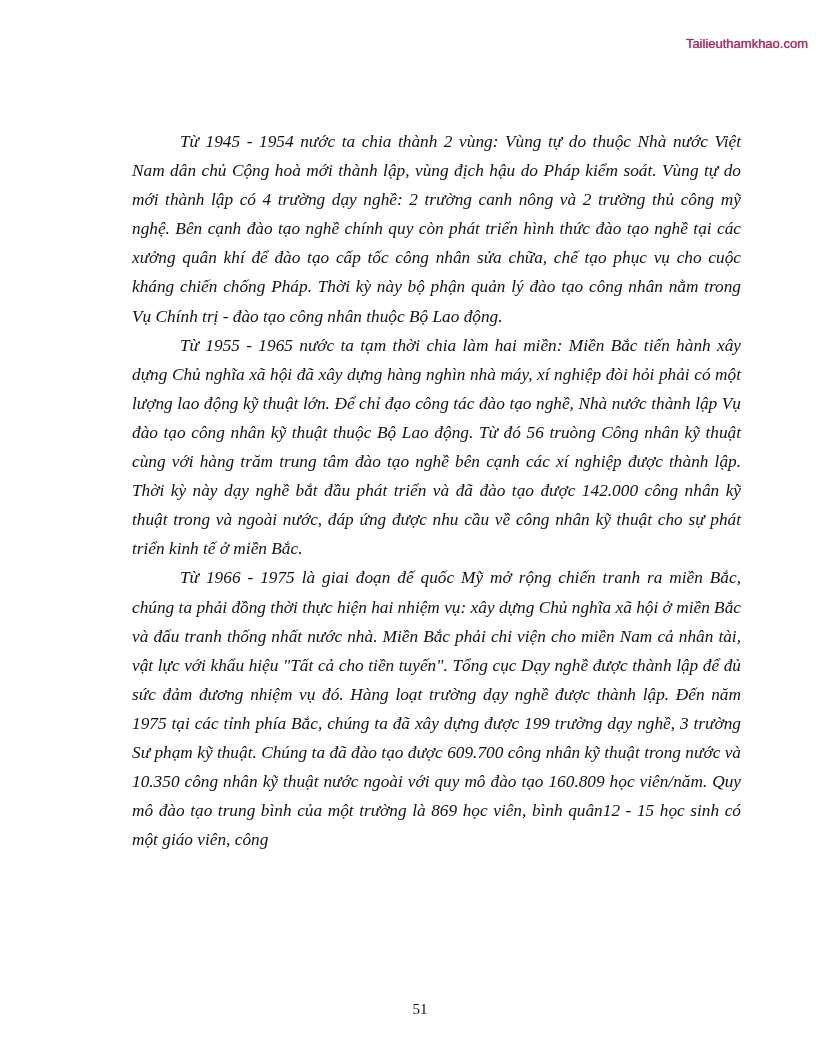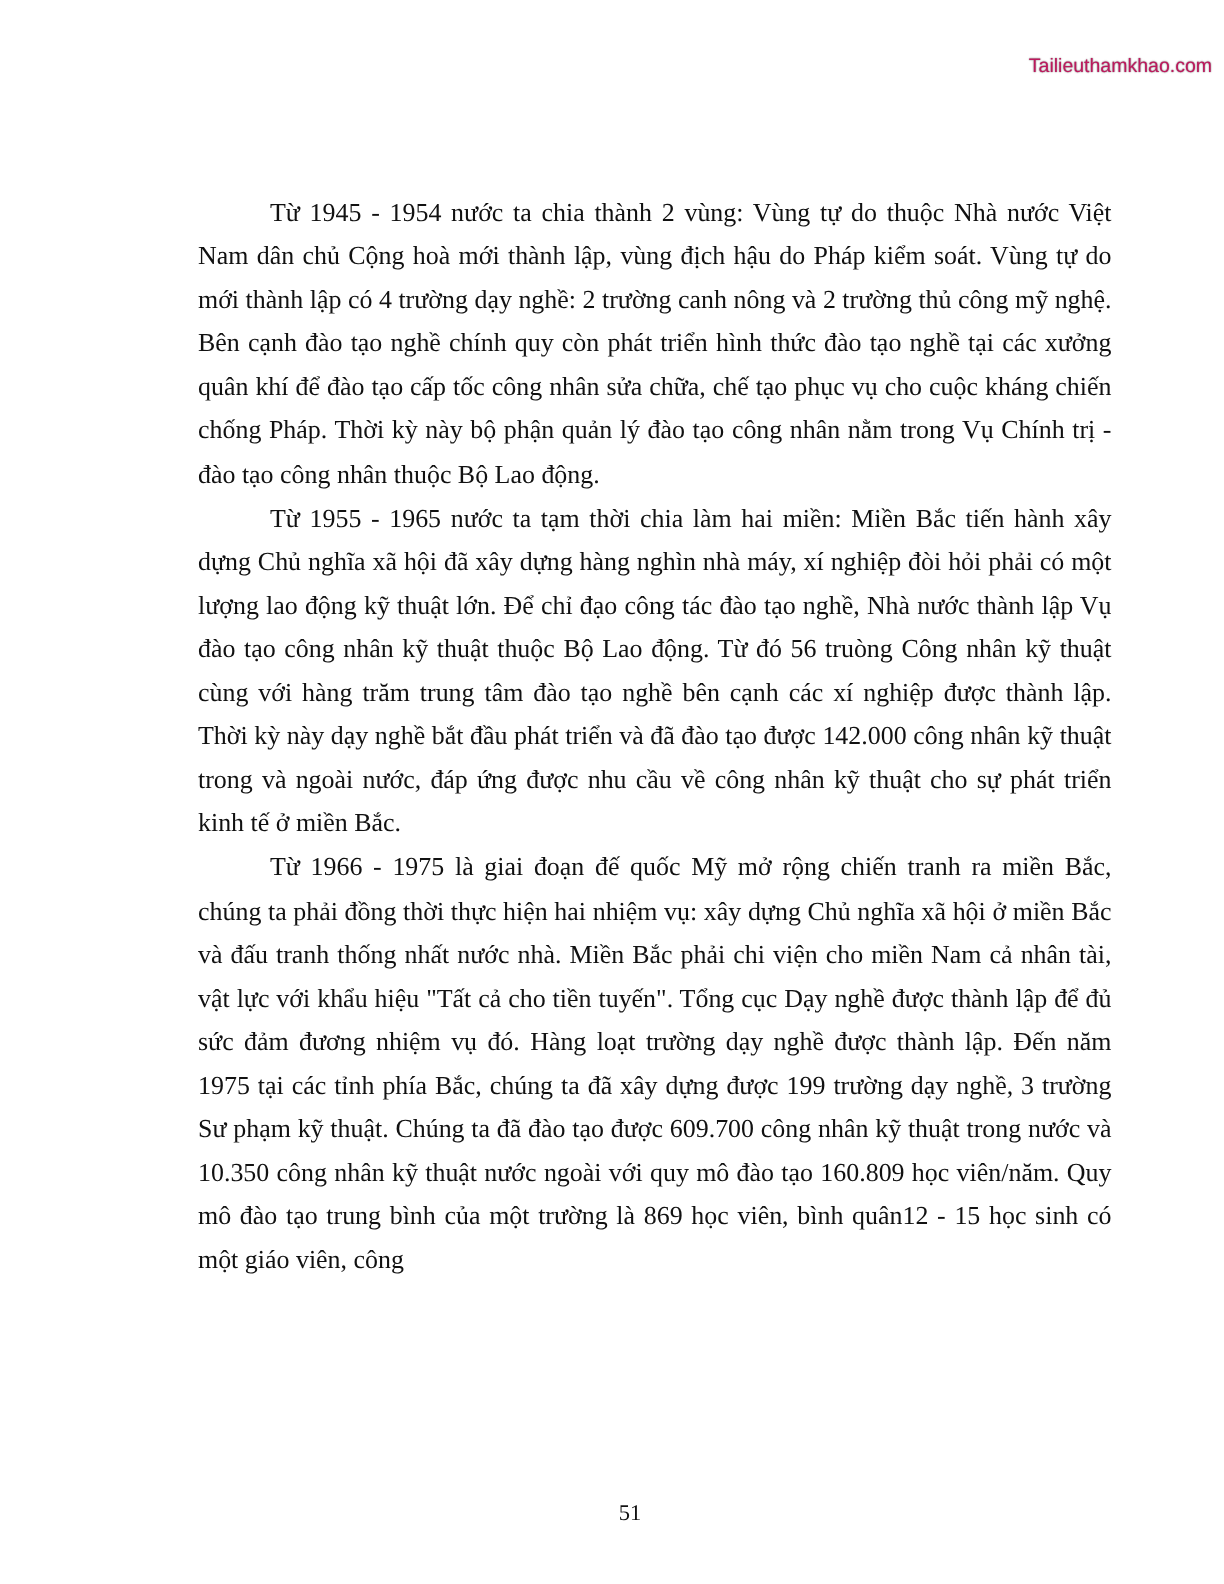--- a/index.html
+++ b/index.html
@@ -31,20 +31,21 @@
       left: 132px;
       top: 127px;
       width: 609px;
     }
     .para {
       margin: 0;
       font-size: 17.3px;
       line-height: 29.1px;
       text-align: justify;
       text-indent: 48px;
+      font-style: italic;
     }
     .page-number {
       position: absolute;
       top: 1001px;
       left: 0;
       width: 840px;
       text-align: center;
       font-size: 15px;
       color: #111111;
     }

